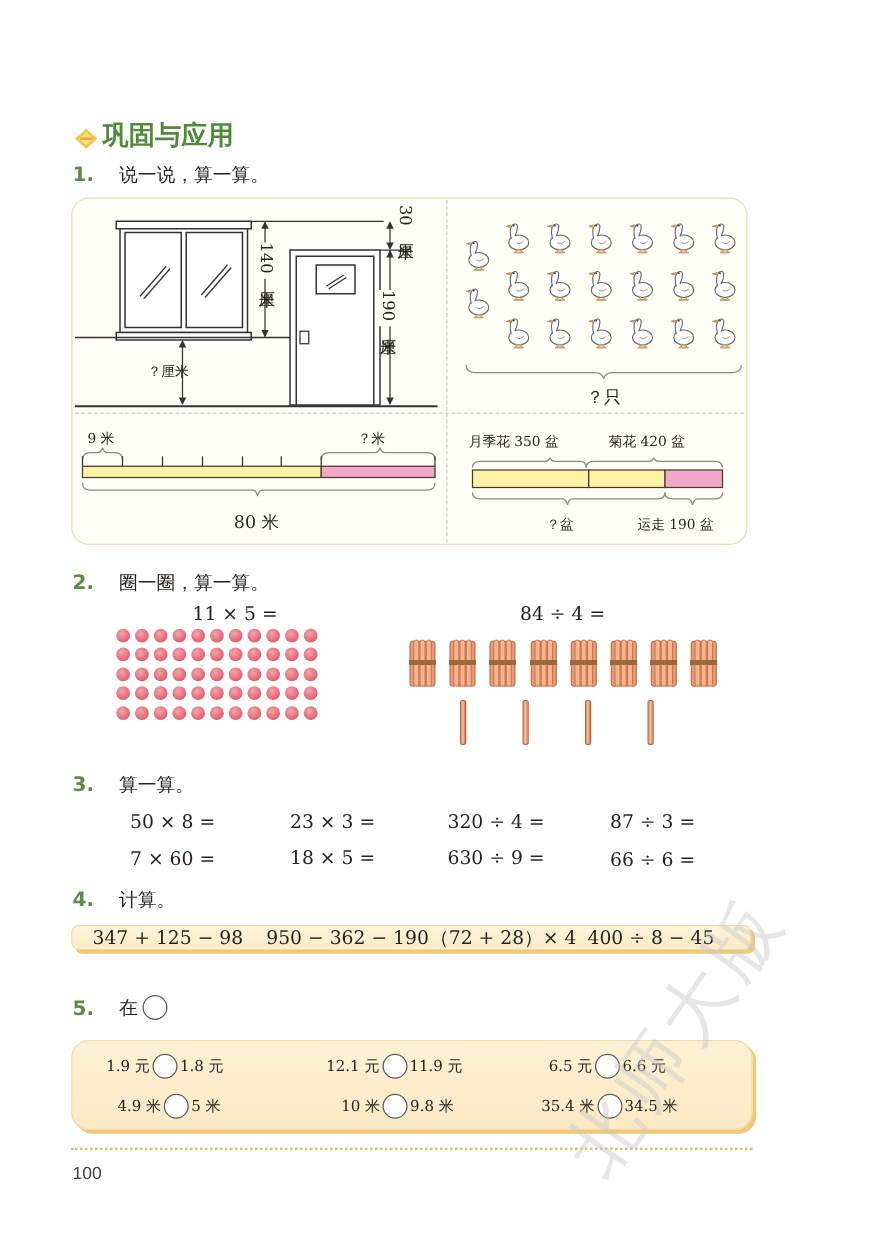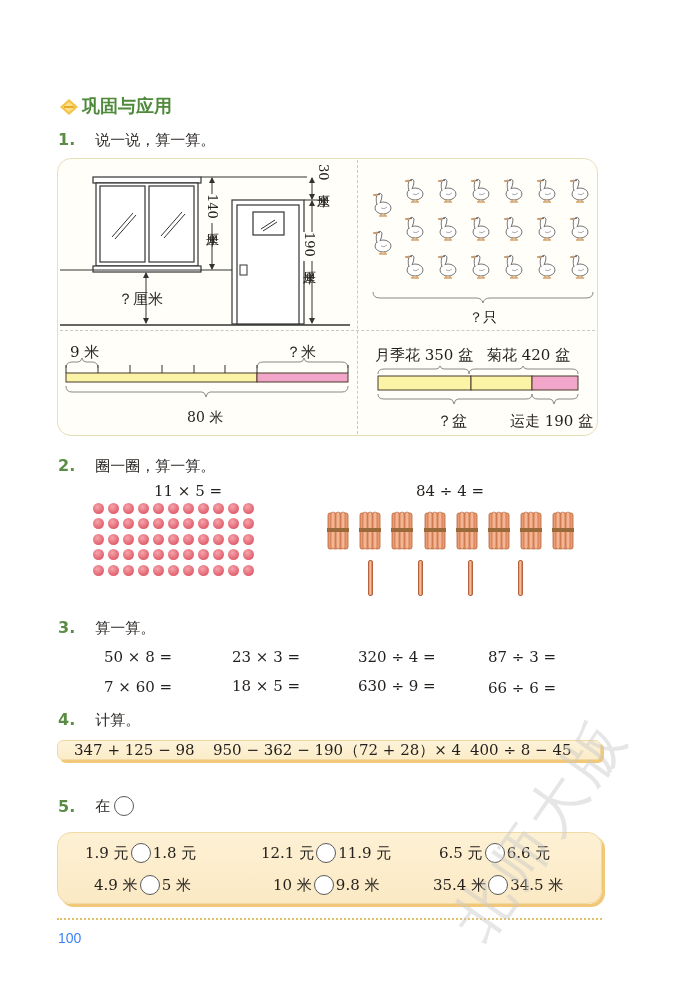--- a/index.html
+++ b/index.html
@@ -1,31 +1,31 @@
 <!DOCTYPE html>
 <html><head>
 <meta charset="utf-8">
 <style>
   html, body { margin:0; padding:0; background:#ffffff; }
   body { width:699px; height:988px; position:relative; overflow:hidden;
          font-family:"DejaVu Serif","Liberation Serif",serif; color:#231f1c; }
   .abs { position:absolute; }
   .section-title { left:60px; top:94px; font-family:"DejaVu Sans","Liberation Sans",sans-serif;
-    font-weight:bold; font-size:18px; color:#4f8a3b; display:flex; align-items:center; gap:6px; }
+    font-weight:bold; font-size:21px; color:#4f8a3b; display:flex; align-items:center; gap:6px; }
   .diamond { width:16px; height:16px; position:relative; }
   .qhead { font-family:"DejaVu Sans","Liberation Sans",sans-serif; font-size:15px; display:flex; align-items:baseline; gap:4px; }
   .qnum { color:#5b8c46; font-weight:bold; font-size:16px; }
   .qtext { color:#231f1c;margin-left:16px; }
 
   
   .panel1 { left:57px; top:158px; width:541px; height:278px; border:1.5px solid #e6e0b8;
     border-radius:14px; background:#fffef8; box-sizing:border-box; }
   .vsep { left:357px; top:160px; height:274px; border-left:1.5px dashed #c9c9c9; }
   .hsep { left:60px; top:330px; width:535px; border-top:1.5px dashed #c9c9c9; }
-  .lbl { font-size:15px; color:#231f1c; white-space:nowrap; }
+  .lbl { font-size:11px; color:#231f1c; white-space:nowrap; }
   .vlabel { writing-mode:vertical-rl; font-size:13px; white-space:nowrap; background:#fffef8; line-height:14px; }
 
   
   .eq { font-size:15px; white-space:nowrap; }
   .dots { left:93px; top:503px; display:grid; grid-template-columns:repeat(11, 15px); row-gap:4.4px; }
   .dot { width:11px; height:11px; border-radius:50%; background:radial-gradient(circle at 40% 35%, #f4a5ac, #e2606e 70%, #cf4e5e); }
   .bundles { left:327px; top:511px; display:flex; gap:10.2px; }
   .bundle { width:22px; height:40px; position:relative; }
   .stick { width:5px; height:36px; background:linear-gradient(90deg,#e8946b,#f8c2a0 45%,#d9794f); border:1px solid #b5633e; border-radius:2px; box-sizing:border-box; }
 
@@ -34,25 +34,25 @@
 
   
   .panel4 { left:57px; top:740px; width:544px; height:20px; border-radius:6px;
     background:linear-gradient(180deg,#fdf3d9,#fcecc8); box-shadow: 3px 3px 0 #f2c979; border:1px solid #f1d9a6; box-sizing:border-box;
     display:flex; align-items:center; padding-left:16px; gap:0; }
   .expr { font-size:15px; white-space:nowrap; }
 
   
   .panel5 { left:57px; top:832px; width:545px; height:72px; border-radius:14px;
     background:linear-gradient(180deg,#fdf1d4,#fbe9c4); box-shadow: 3px 3px 0 #f0c878; border:1px solid #f1d9a6; box-sizing:border-box; }
-  .cmp { font-size:15px; white-space:nowrap; display:flex; align-items:center; gap:2px; }
+  .cmp { font-size:12px; white-space:nowrap; display:flex; align-items:center; gap:2px; }
   .circle { display:inline-block; width:20px; height:20px; border-radius:50%; border:1.2px solid #5a5a5a; background:#fff; box-sizing:border-box; vertical-align:middle; }
 
   .footer-line { left:57px; top:918px; width:545px; border-top:2px dotted #e0c068; }
-  .pagenum { left:58px; top:930px; font-family:"Liberation Sans","DejaVu Sans",sans-serif; font-size:14px; color:#3b82f6; }
+  .pagenum { left:58px; top:930px; font-family:"Liberation Sans","DejaVu Sans",sans-serif; font-size:14px; color:#404040; }
   .watermark { right:30px; top:790px; font-family:"DejaVu Sans",sans-serif; font-size:58px; color:rgba(200,200,200,0.45);
     transform:rotate(-55deg); transform-origin:center; letter-spacing:6px; white-space:nowrap; pointer-events:none; }
 </style>
 </head>
 <body>
 
 <div class="abs section-title">
   <span class="diamond">
     <svg width="18" height="16" viewBox="0 0 18 16">
         <polygon points="9,0 18,8 9,16 0,8" fill="#f3c44a"></polygon>

